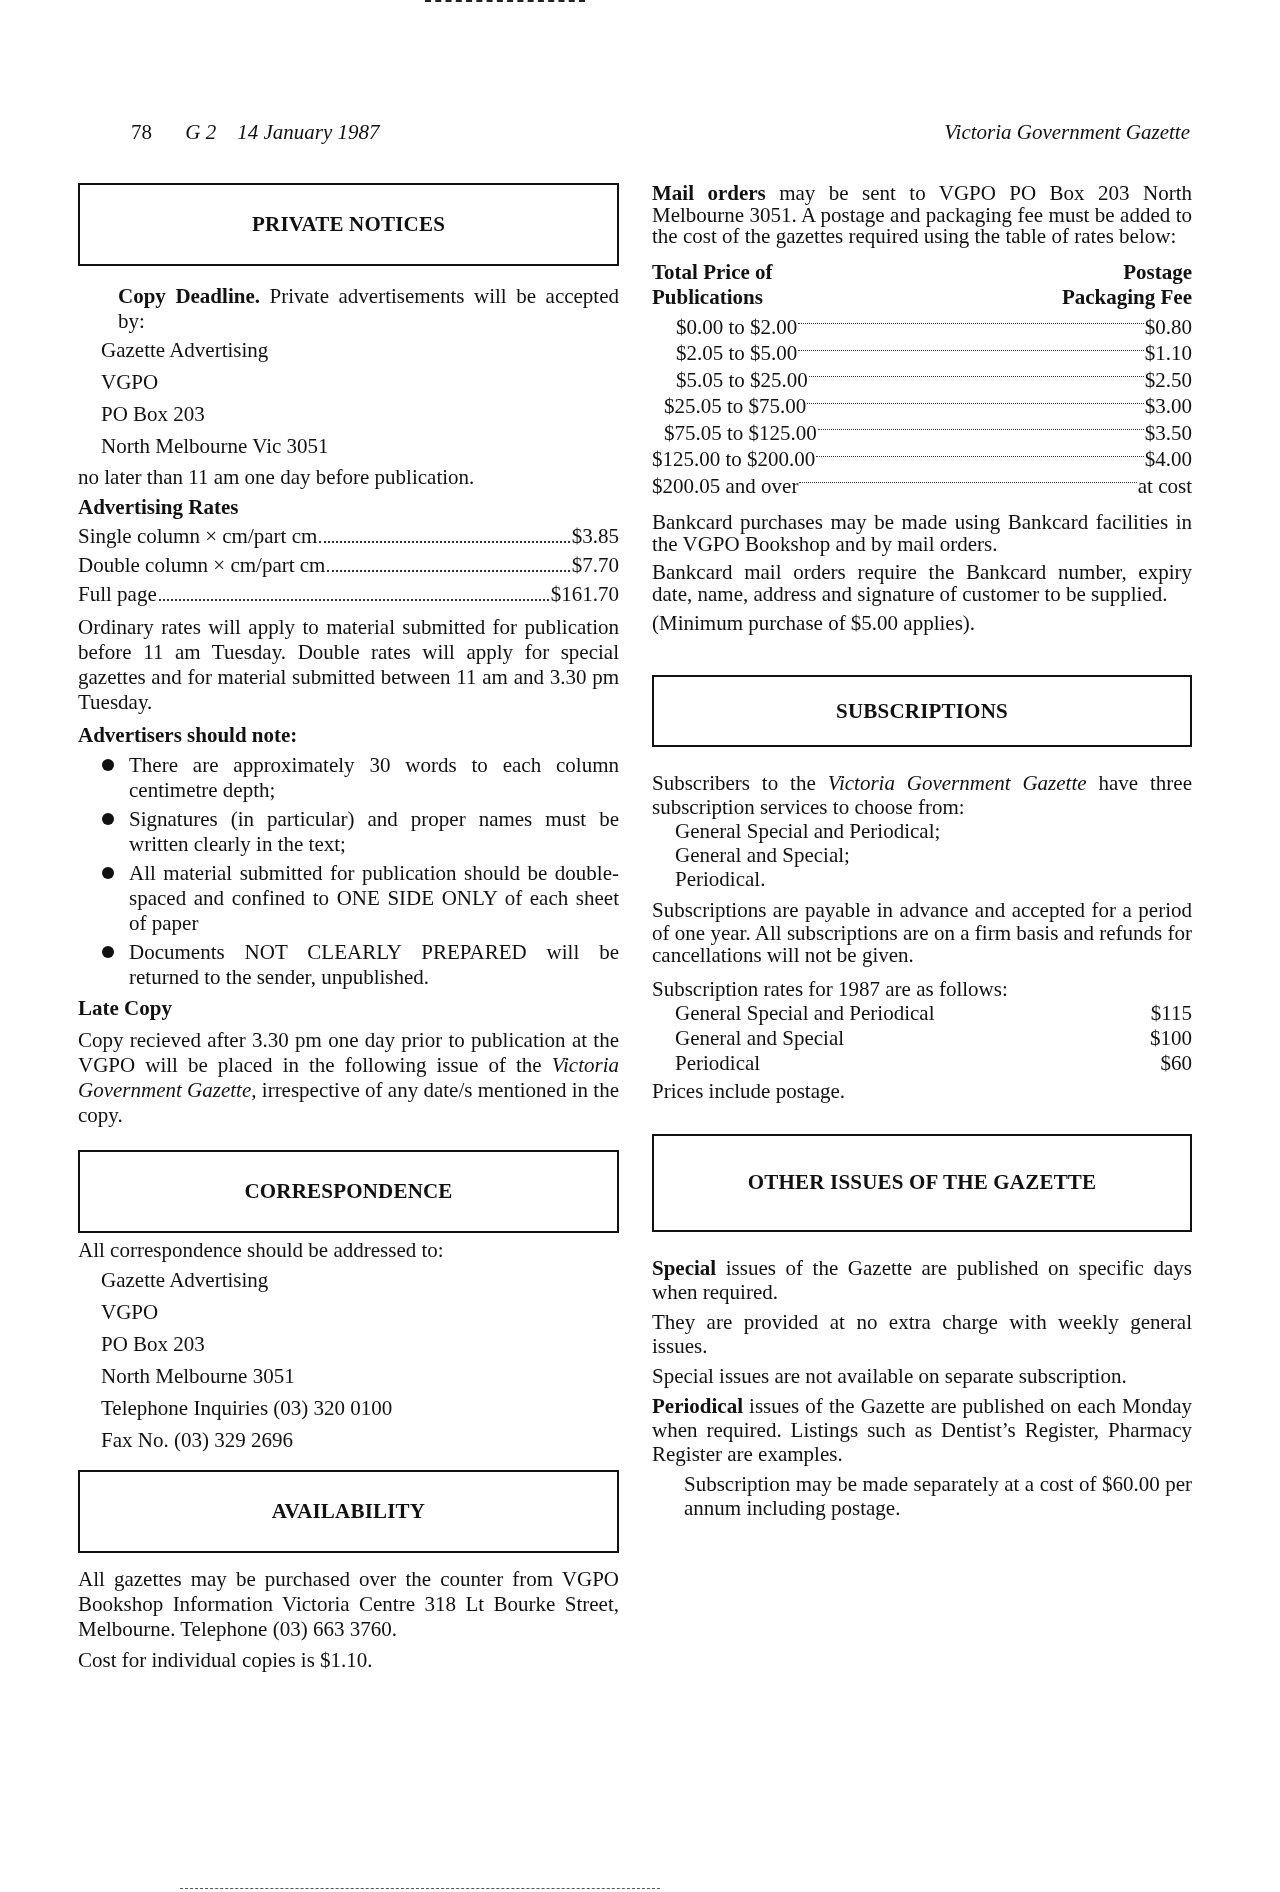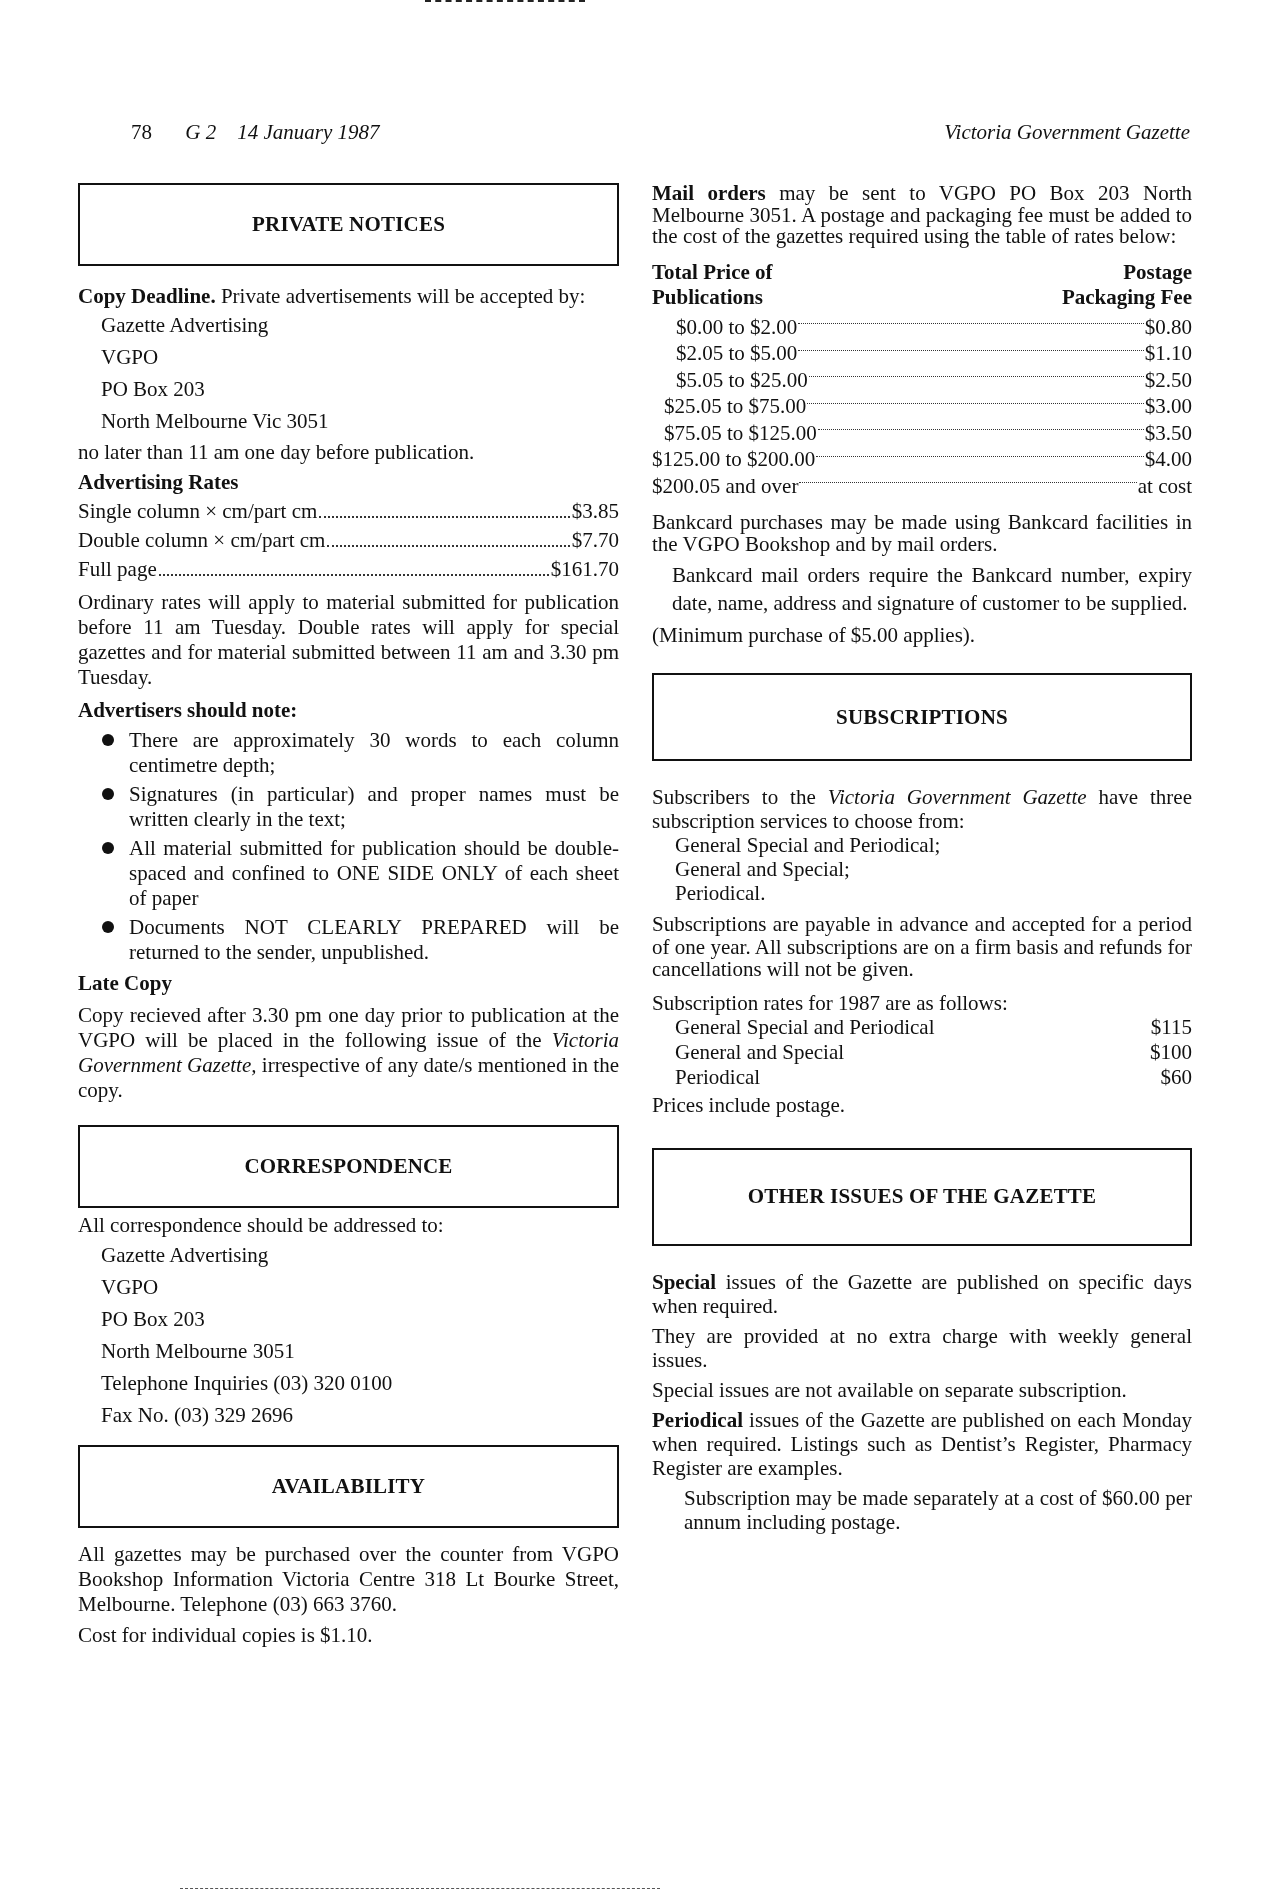--- a/index.html
+++ b/index.html
@@ -20,21 +20,21 @@
   .col { position: absolute; top: 183px; }
   .col-left { left: 78px; width: 541px; }
   .col-right { left: 652px; width: 540px; top: 183px; }
 
   .boxhead {
     border: 2px solid #111; height: 83px; display: flex; align-items: center; justify-content: center;
     font-weight: bold; font-size: 21px; letter-spacing: 0.2px; box-sizing: border-box;
   }
   p { margin: 0; text-align: justify; }
   .gap { margin-top: 6px; }
-  .gap-l { margin-top: 20px; }
+  .gap-l { margin-top: 20px; margin-left: 40px; }
   .indent { padding-left: 23px; }
   .addr div { line-height: 32px; }
   b { font-weight: bold; }
   i { font-style: italic; }
 
   .leader-row { display: flex; align-items: baseline; line-height: 29px; }
   .leader-row .lbl { white-space: nowrap; }
   .leader-row .dots { flex: 1; border-bottom: 2px dotted #333; margin: 0 2px 6px 2px; }
   .leader-row .val { white-space: nowrap; }
 
@@ -192,24 +192,24 @@
         <span class="val">$4.00</span>
       </div>
     <div class="rate-row">
         <span class="lbl">$200.05 and over</span>
         <span class="dots"></span>
         <span class="val">at cost</span>
       </div>
   </div>
 
   <p style="margin-top:12px;line-height:22px;">Bankcard purchases may be made using Bankcard facilities in the VGPO Bookshop and by mail orders.</p>
-  <p class="gap" style="line-height:28px;margin-left:20px;">Bankcard mail orders require the Bankcard number, expiry date, name, address and signature of customer to be supplied.</p>
+  <p class="gap" style="line-height:22px;">Bankcard mail orders require the Bankcard number, expiry date, name, address and signature of customer to be supplied.</p>
   <p class="gap" style="line-height:24px;">(Minimum purchase of $5.00 applies).</p>
 
-  <div class="boxhead" style="margin-top:26px;height:88px;">SUBSCRIPTIONS</div>
+  <div class="boxhead" style="margin-top:40px;height:72px;">SUBSCRIPTIONS</div>
 
   <p style="margin-top:24px;line-height:24px;">
     <span>Subscribers to the </span><i>Victoria Government Gazette</i><span> have three subscription services to choose from:</span>
   </p>
   <div class="sub-list indent">
     <div>General Special and Periodical;</div>
     <div>General and Special;</div>
     <div>Periodical.</div>
   </div>
   <p style="margin-top:8px;line-height:22.5px;">Subscriptions are payable in advance and accepted for a period of one year. All subscriptions are on a firm basis and refunds for cancellations will not be given.</p>

